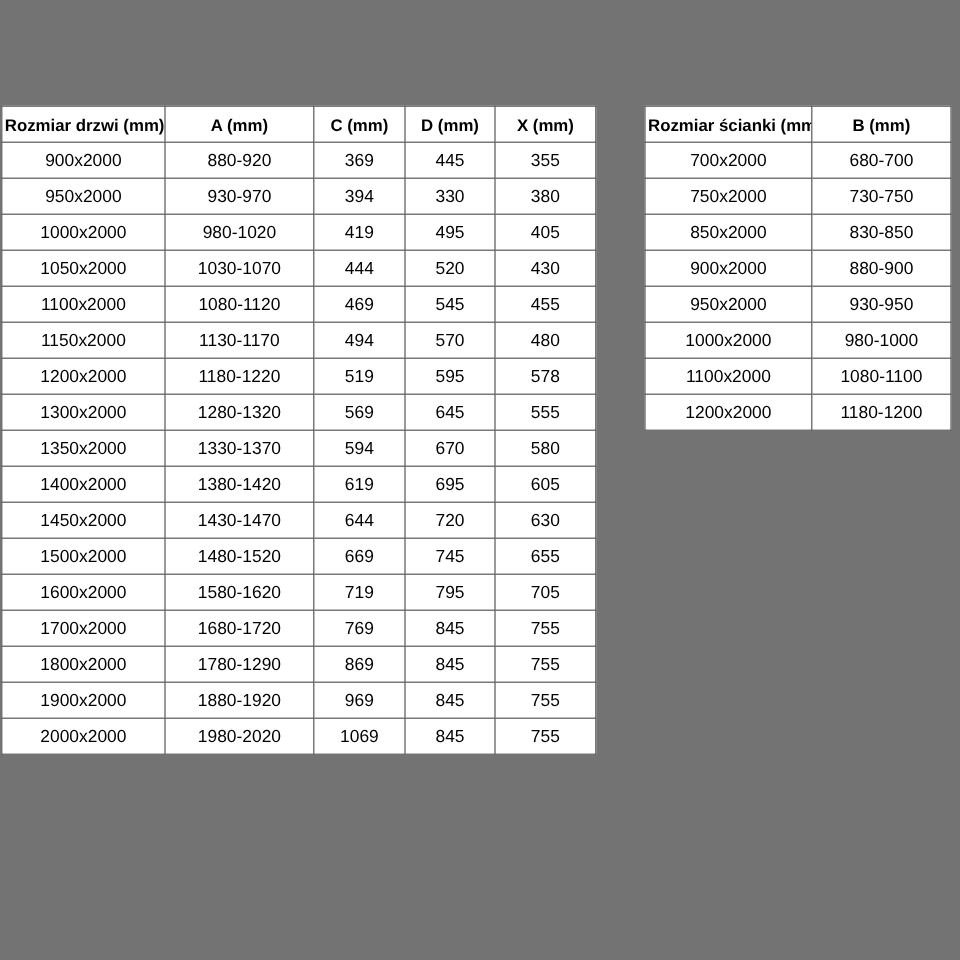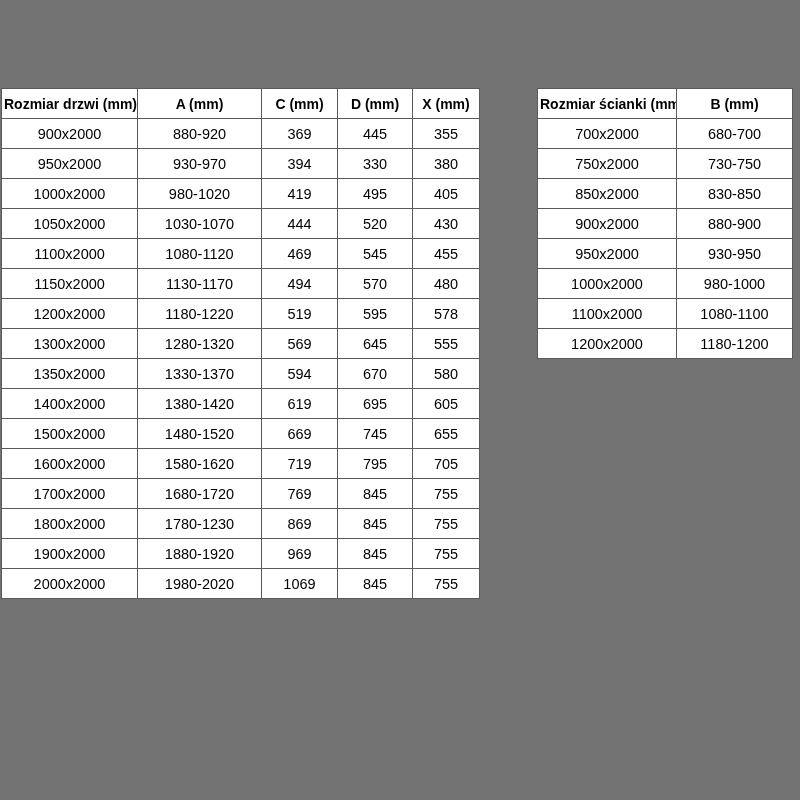--- a/index.html
+++ b/index.html
@@ -40,21 +40,21 @@
   }
   .tbl td {
     font-size: 14.5px;
     font-weight: normal;
   }
   #door-table { left: 1px; top: 88px; width: 478px; }
   #door-table .c0 { width: 136px; }
   #door-table .c1 { width: 124px; text-align: center; }
   #door-table .c2 { width: 76px; }
   #door-table .c3 { width: 75px; }
-  #door-table .c4 { width: 67px; }
+  #door-table .c4 { width: 84px; }
   #wall-table { left: 537px; top: 88px; width: 255px; }
   #wall-table .c0 { width: 139px; }
   #wall-table .c1 { width: 116px; }
 </style>
 </head>
 <body>
 
 <div class="page">
   <table class="tbl" id="door-table">
       <thead>
@@ -131,20 +131,27 @@
           <td class="c4">580</td>
         </tr>
         <tr>
           <td class="c0">1400x2000</td>
           <td class="c1">1380-1420</td>
           <td class="c2">619</td>
           <td class="c3">695</td>
           <td class="c4">605</td>
         </tr>
         <tr>
+          <td class="c0">1450x2000</td>
+          <td class="c1">1430-1470</td>
+          <td class="c2">644</td>
+          <td class="c3">720</td>
+          <td class="c4">630</td>
+        </tr>
+        <tr>
           <td class="c0">1500x2000</td>
           <td class="c1">1480-1520</td>
           <td class="c2">669</td>
           <td class="c3">745</td>
           <td class="c4">655</td>
         </tr>
         <tr>
           <td class="c0">1600x2000</td>
           <td class="c1">1580-1620</td>
           <td class="c2">719</td>
@@ -153,21 +160,21 @@
         </tr>
         <tr>
           <td class="c0">1700x2000</td>
           <td class="c1">1680-1720</td>
           <td class="c2">769</td>
           <td class="c3">845</td>
           <td class="c4">755</td>
         </tr>
         <tr>
           <td class="c0">1800x2000</td>
-          <td class="c1">1780-1230</td>
+          <td class="c1">1780-1290</td>
           <td class="c2">869</td>
           <td class="c3">845</td>
           <td class="c4">755</td>
         </tr>
         <tr>
           <td class="c0">1900x2000</td>
           <td class="c1">1880-1920</td>
           <td class="c2">969</td>
           <td class="c3">845</td>
           <td class="c4">755</td>

